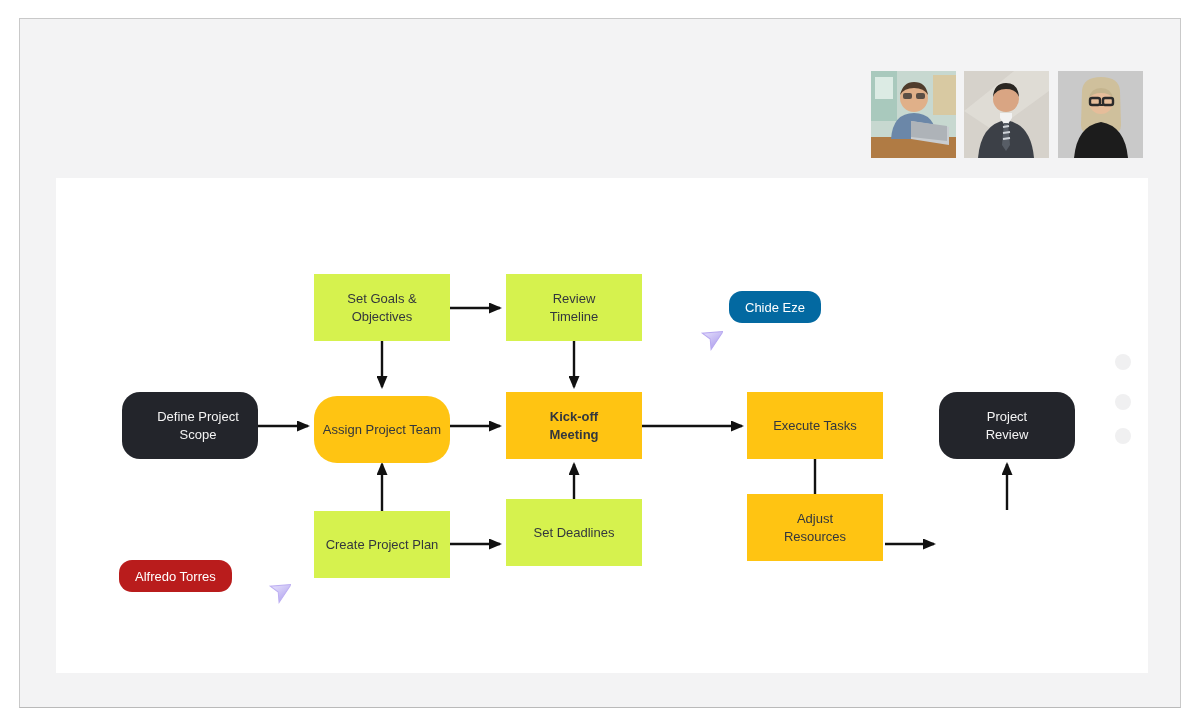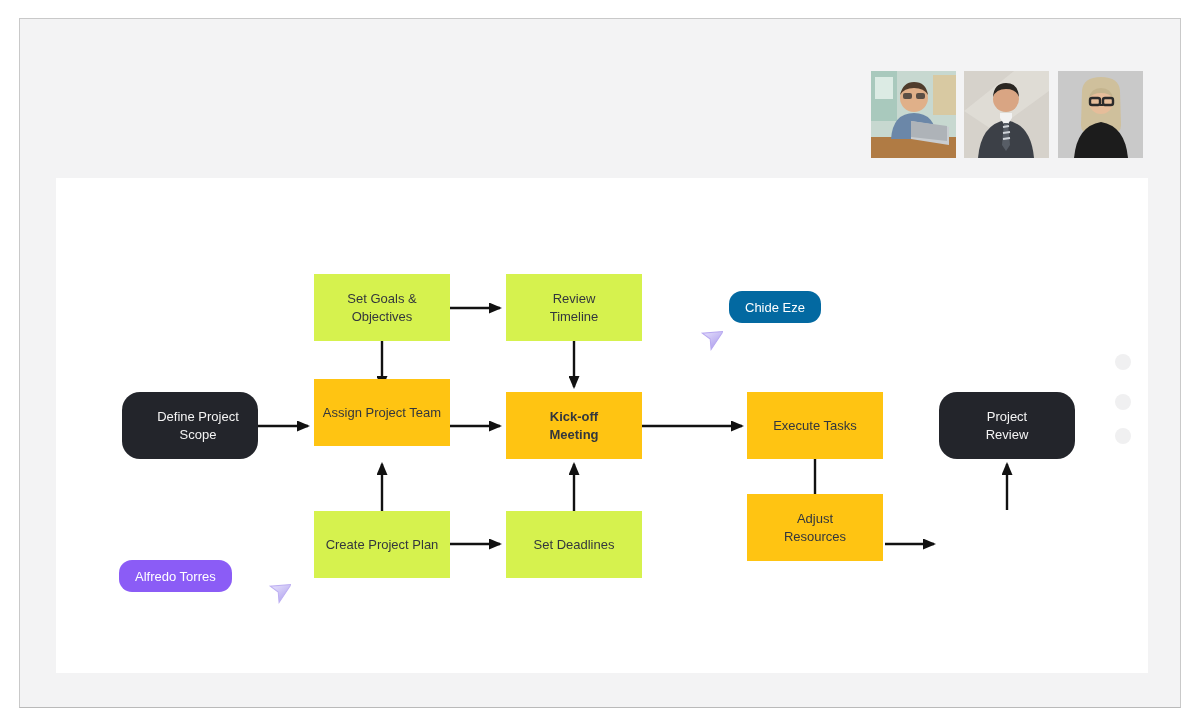--- a/index.html
+++ b/index.html
@@ -37,21 +37,21 @@
     padding:4px;
   }
   .node.green  { background:#d6f24e; }
   .node.orange { background:#ffc412; }
   .node.dark   { background:#23252b; color:#f4f4f4; border-radius:18px; }
   .pill {
     position:absolute; height:32px; display:flex; align-items:center; justify-content:center;
     color:#ffffff; font-size:13px; border-radius:13px; padding:0 16px;
   }
   .pill.purple { background:#0369a1; }
-  .pill.blue   { background:#8b5cf6; }
+  .pill.blue   { background:#b91c1c; }
   .cursor { position:absolute; width:26px; height:26px; }
   .dot { position:absolute; width:16px; height:16px; border-radius:50%; background:#f0f0f1; }
 </style>
 </head>
 <body>
 
 <div class="panel">
 
 
   <div class="avatars">
@@ -118,26 +118,26 @@
         <line x1="518" y1="333" x2="518" y2="286" marker-end="url(#ah)"></line>
         <line x1="759" y1="281" x2="759" y2="327" marker-end="url(#ah)"></line>
         <line x1="951" y1="332" x2="951" y2="286" marker-end="url(#ah)"></line>
       </g>
     </svg>
 
     <div class="node dark" style="left:66px;  top:214px;padding-left:20px;">Define Project Scope</div>
     <div class="node green" style="left:258px; top:96px;">Set Goals &amp; Objectives</div>
     <div class="node green" style="left:450px; top:96px;">Review
 Timeline</div>
-    <div class="node orange" style="left:258px; top:201px;">Assign Project Team</div>
+    <div class="node orange" style="left:258px; top:218px;border-radius:23px;">Assign Project Team</div>
     <div class="node orange" style="left:450px; top:214px;font-weight:bold;">Kick-off
 Meeting</div>
     <div class="node orange" style="left:691px; top:214px;">Execute Tasks</div>
     <div class="node green" style="left:258px; top:333px;">Create Project Plan</div>
-    <div class="node green" style="left:450px; top:333px;">Set Deadlines</div>
+    <div class="node green" style="left:450px; top:321px;">Set Deadlines</div>
     <div class="node orange" style="left:691px; top:316px;">Adjust
 Resources</div>
     <div class="node dark" style="left:883px; top:214px;">Project
 Review</div>
 
     <div class="pill purple" style="left:673px; top:113px;">Chide Eze</div>
     <svg class="cursor" style="left:641px; top:149px;" viewBox="0 0 26 26">
       <defs>
           <linearGradient id="cg1" x1="0" y1="0" x2="1" y2="1">
         <stop offset="0" stop-color="#efeaff"></stop>

